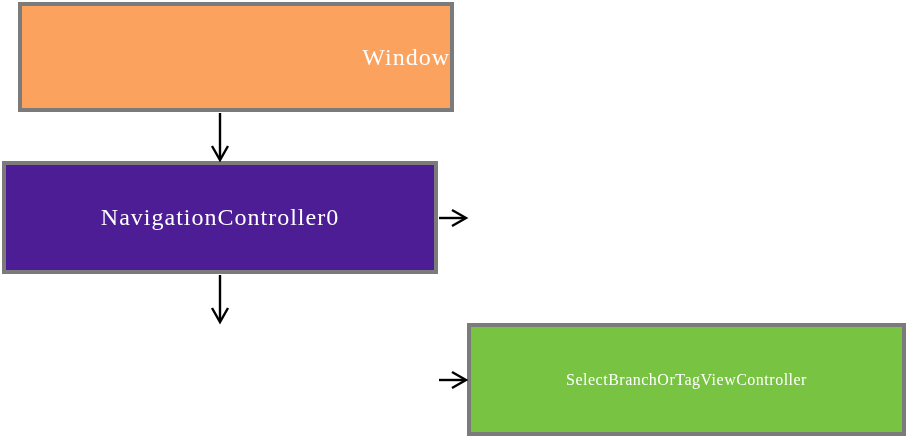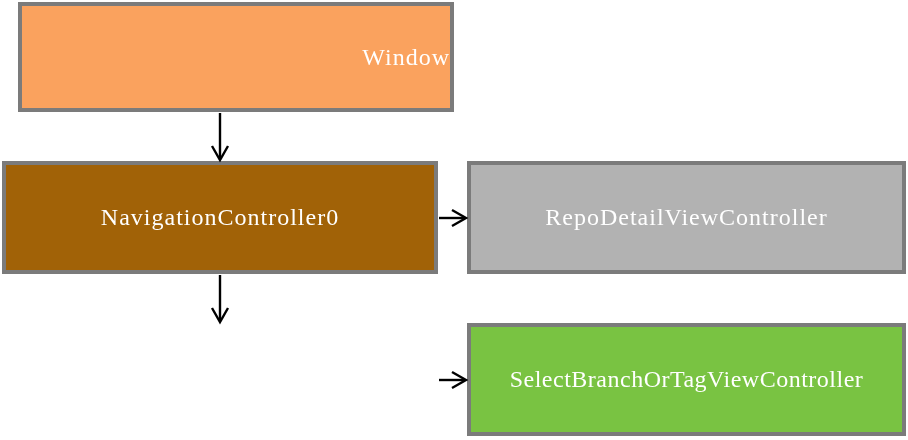--- a/index.html
+++ b/index.html
@@ -24,21 +24,21 @@
     justify-content: center;
   }
   .node .label {
     color: var(--text, #ffffff);
     font-size: 24px;
     letter-spacing: 1px;
     white-space: nowrap;
     text-align: center;
   }
   .node .label.long {
-    font-size: 24px;
+    font-size: 16px;
     letter-spacing: 0.5px;
   }
   #node-window { left: 18px;   top: 2px;   width: 436px; height: 110px; justify-content: flex-end; }
   #node-nav0   { left: 2px;   top: 161px; width: 436px; height: 113px; }
   #node-repo   { left: 467px; top: 161px; width: 439px; height: 113px; }
   #node-nav5   { left: 2px;   top: 323px; width: 436px; height: 113px; }
   #node-select { left: 467px; top: 323px; width: 439px; height: 113px; }
 
   #edges {
     position: absolute;
@@ -54,27 +54,24 @@
 </style>
 </head>
 <body>
 
 <div id="canvas">
 
   <div class="node" id="node-window" style="background-color: rgb(250, 162, 94);">
     <span class="label">Window</span>
   </div>
 
-  <div class="node" id="node-nav0" style="background-color: #a16207;">
+  <div class="node" id="node-nav0" style="background-color: #4c1d95;">
     <span class="label">NavigationController0</span>
   </div>
 
-  <div class="node" id="node-repo" style="background-color: rgb(178, 178, 178);">
-    <span class="label">RepoDetailViewController</span>
-  </div>
 
 
   <div class="node" id="node-select" style="background-color: rgb(121, 195, 66);">
     <span class="label long">SelectBranchOrTagViewController</span>
   </div>
 
   <svg id="edges" viewBox="0 0 908 440" xmlns="http://www.w3.org/2000/svg">
     <g>
       <path class="edge" d="M220 113 L220 158"></path>
       <path class="edge" d="M212 146 L220 160 L228 146"></path>

